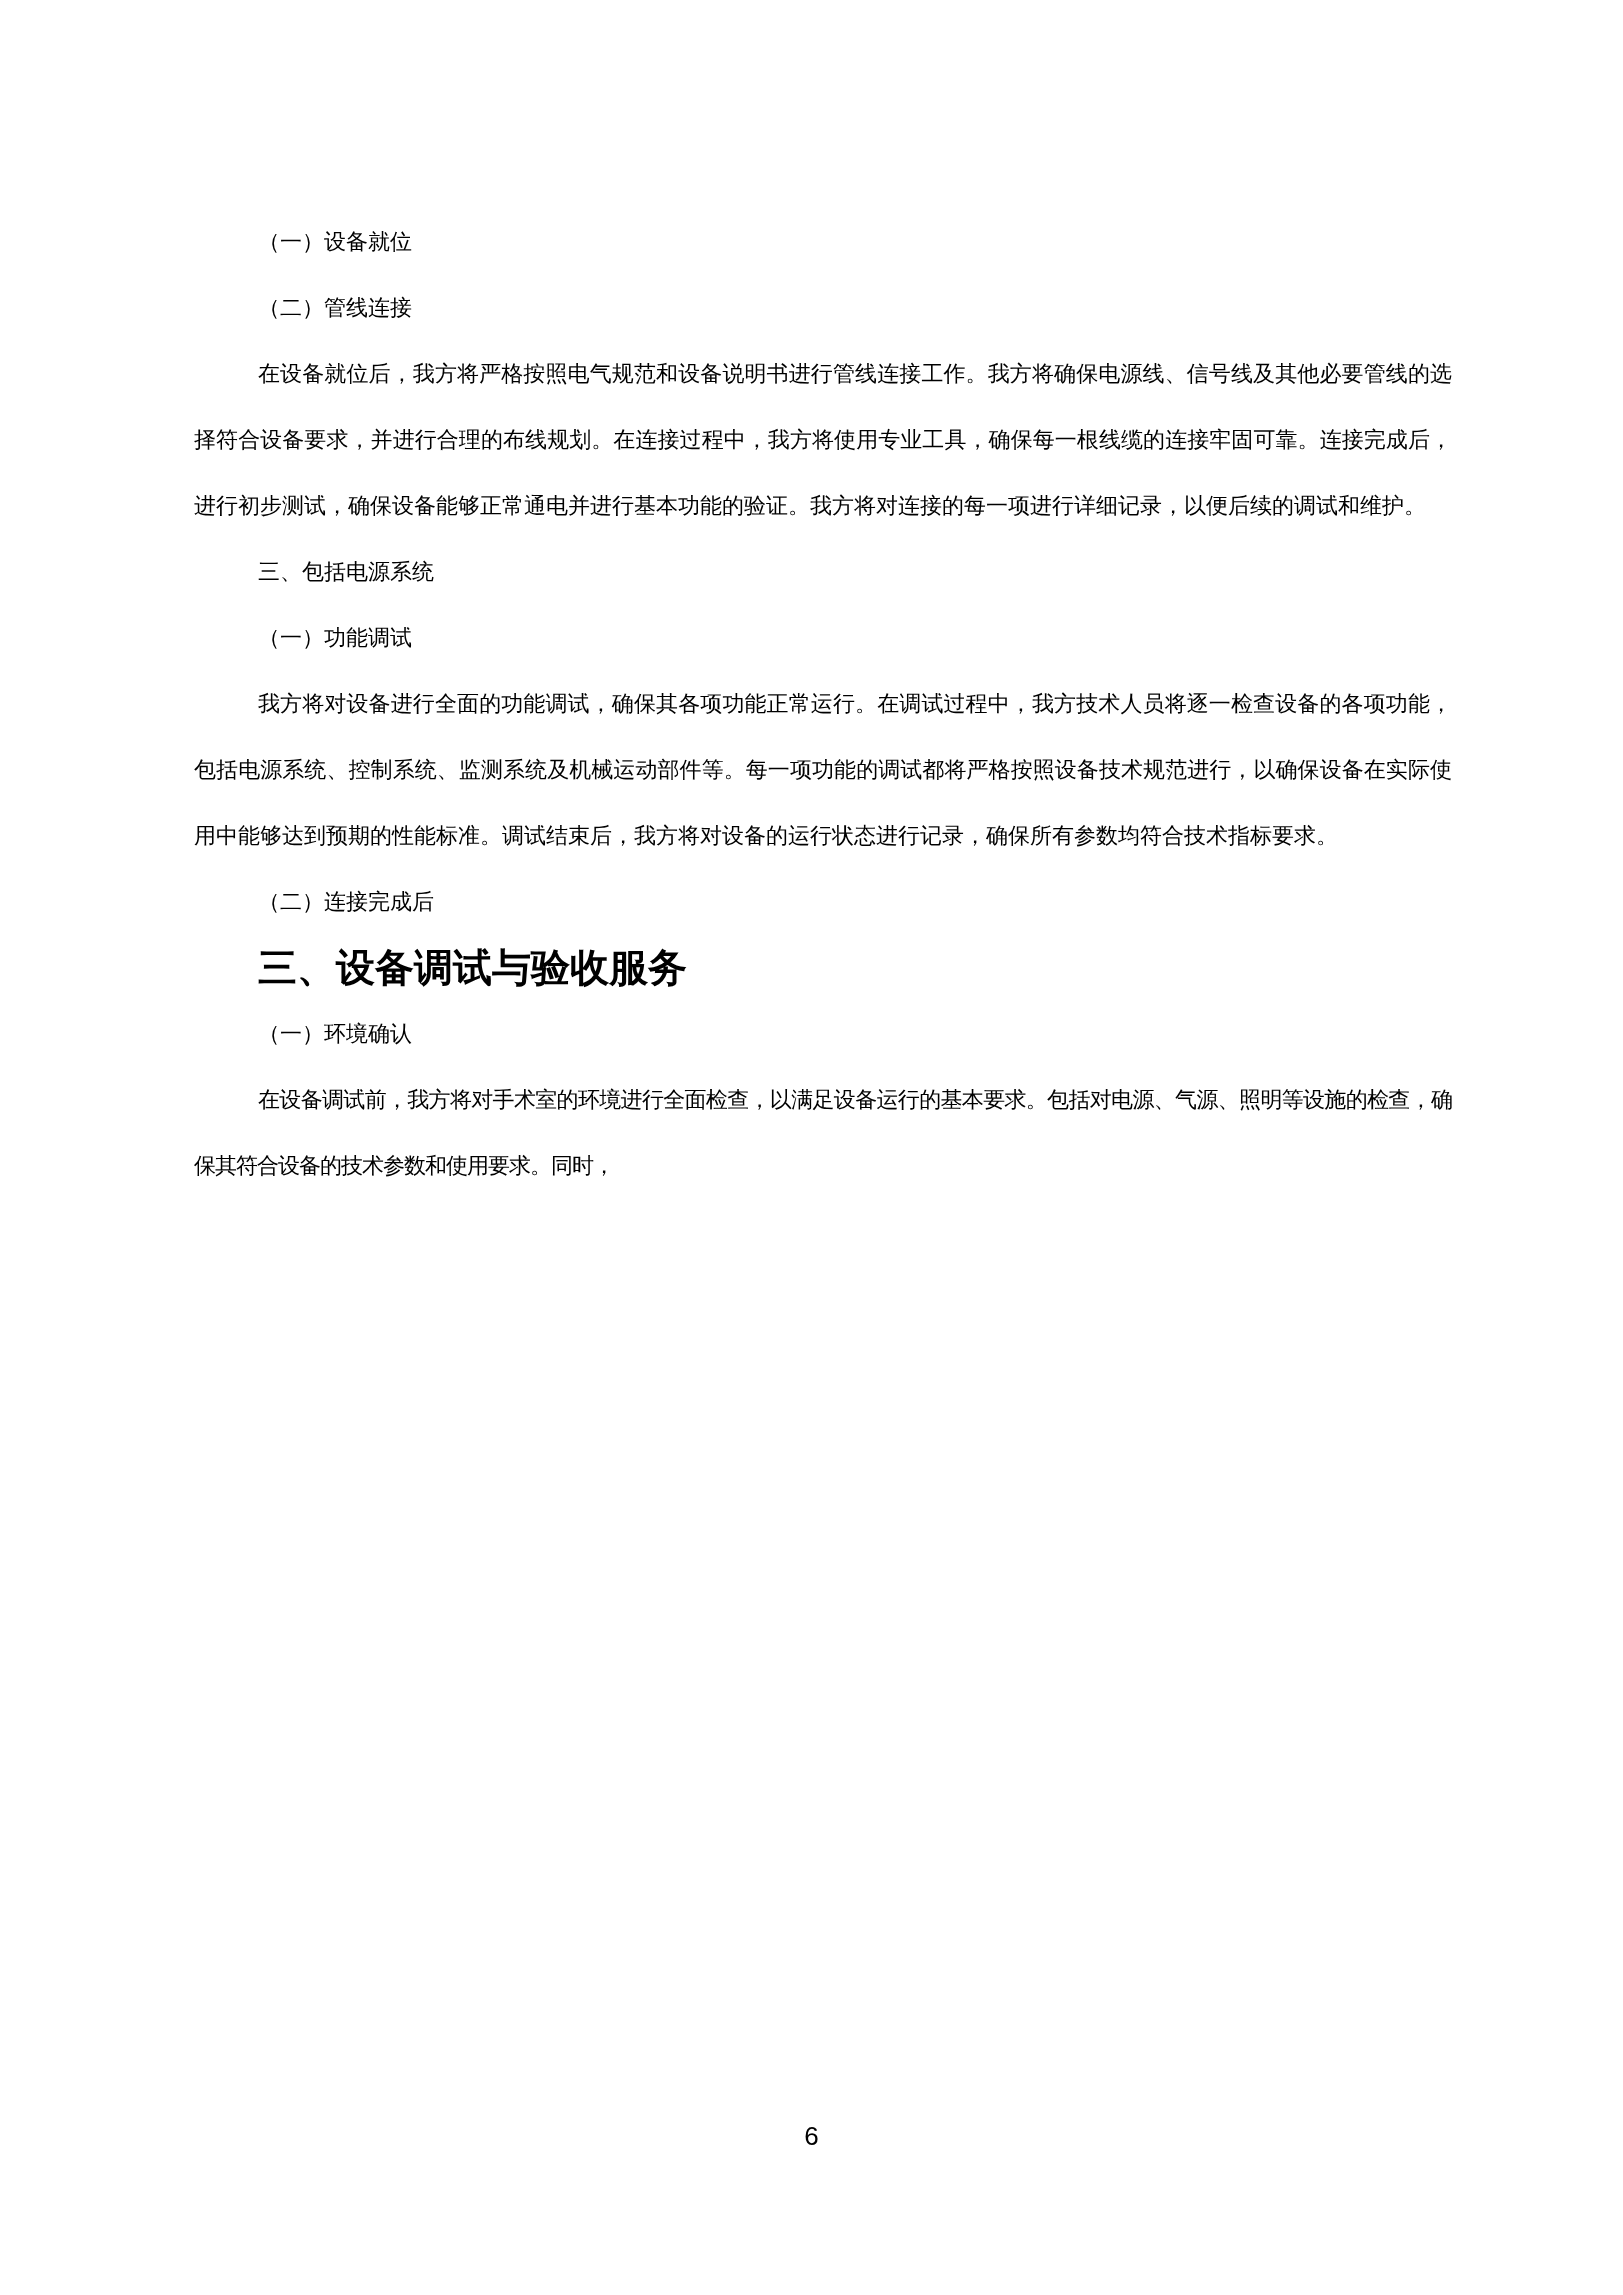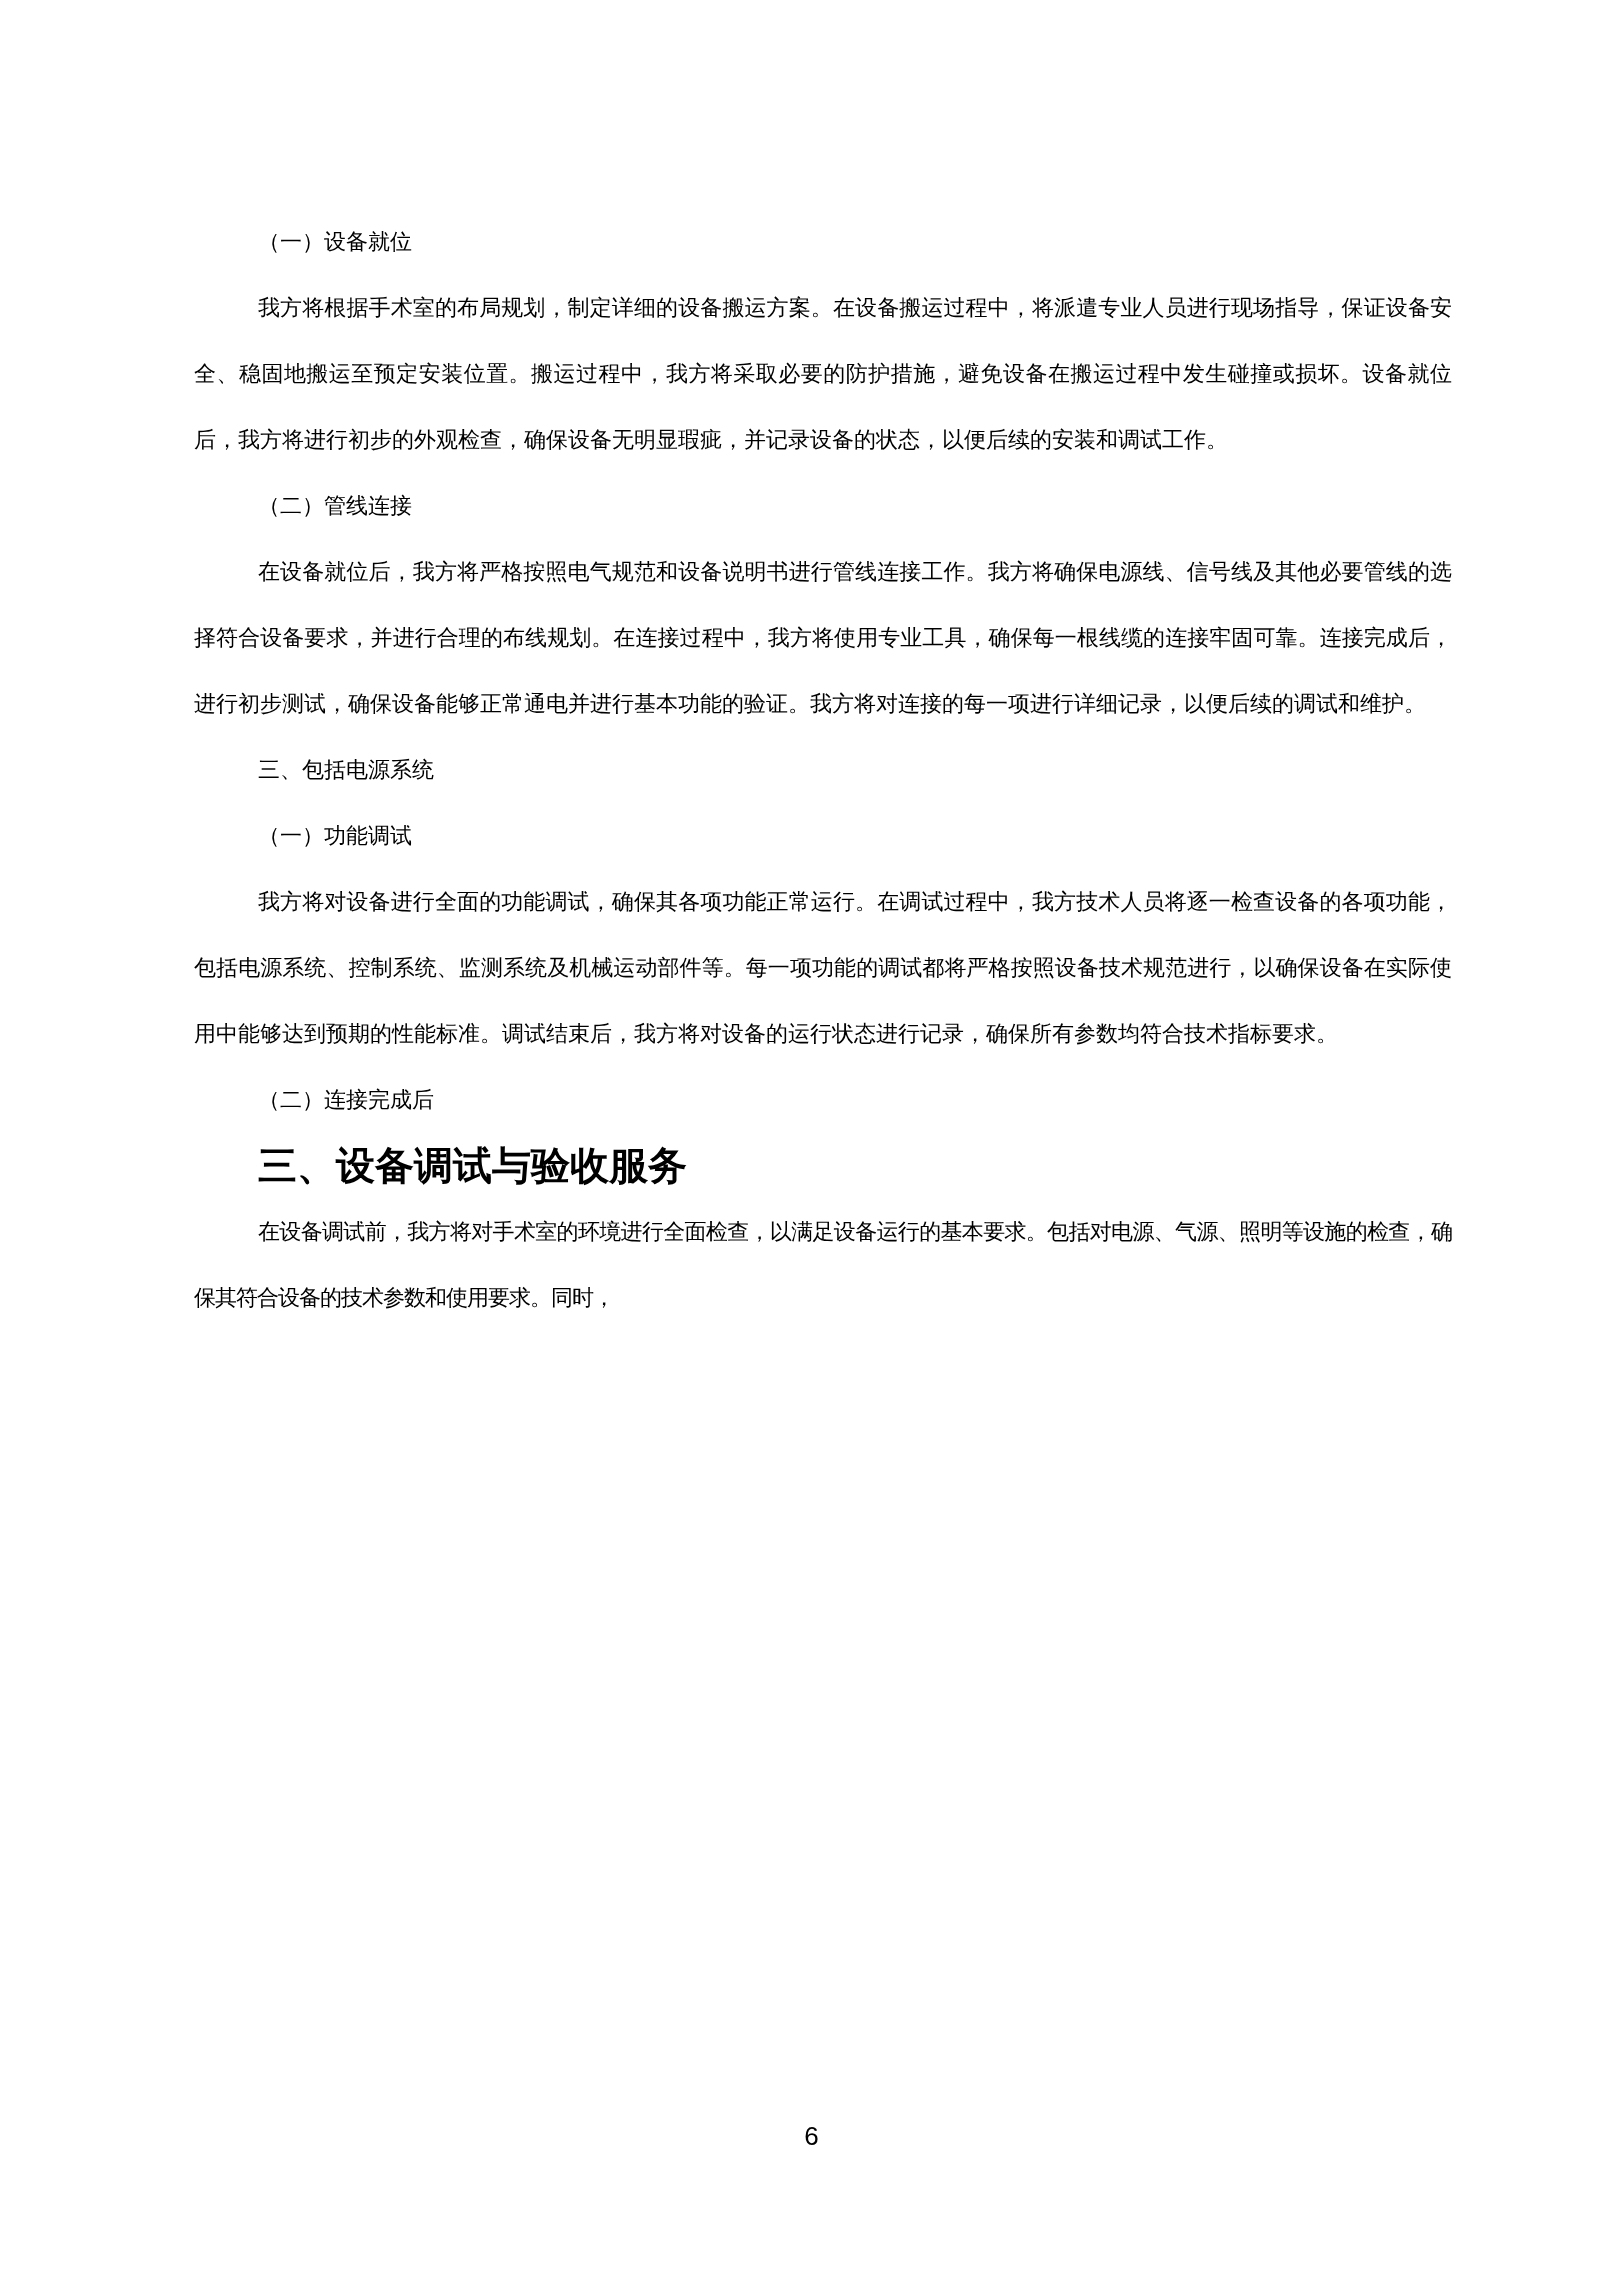--- a/index.html
+++ b/index.html
@@ -65,28 +65,28 @@
     color: #000000;
   }
 </style>
 </head>
 <body>
 
 <div class="page">
 
   <div class="text-block">
     <p class="subsection">（一）设备就位</p>
-    <p class="body">我方将根据手术室的布局规划，制定详细的设备搬运方案。在设备搬运过程中，将派遣专业人员进行现场指导，保证设备安全、稳固地搬运至预定安装位置。搬运过程中，我方将采取必要的防护措施，避免设备在搬运过程中发生碰撞或损坏。设备就位后，我方将进行初步的外观检查，确保设备无明显瑕疵，并记录设备的状态，以便后续的安装和调试工作。</p>
     <p class="subsection">（二）管线连接</p>
     <p class="body">在设备就位后，我方将严格按照电气规范和设备说明书进行管线连接工作。我方将确保电源线、信号线及其他必要管线的选择符合设备要求，并进行合理的布线规划。在连接过程中，我方将使用专业工具，确保每一根线缆的连接牢固可靠。连接完成后，进行初步测试，确保设备能够正常通电并进行基本功能的验证。我方将对连接的每一项进行详细记录，以便后续的调试和维护。</p>
     <p class="subchapter">三、包括电源系统</p>
     <p class="subsection">（一）功能调试</p>
     <p class="body">我方将对设备进行全面的功能调试，确保其各项功能正常运行。在调试过程中，我方技术人员将逐一检查设备的各项功能，包括电源系统、控制系统、监测系统及机械运动部件等。每一项功能的调试都将严格按照设备技术规范进行，以确保设备在实际使用中能够达到预期的性能标准。调试结束后，我方将对设备的运行状态进行记录，确保所有参数均符合技术指标要求。</p>
     <p class="subsection">（二）连接完成后</p>
     <p class="major">三、设备调试与验收服务</p>
+    <p class="subsection">（一）环境确认</p>
     <p class="body tight">在设备调试前，我方将对手术室的环境进行全面检查，以满足设备运行的基本要求。包括对电源、气源、照明等设施的检查，确保其符合设备的技术参数和使用要求。同时，</p>
   </div>
 
   <div class="footer">
     <span>6</span>
   </div>
 
 </div>
 
 

